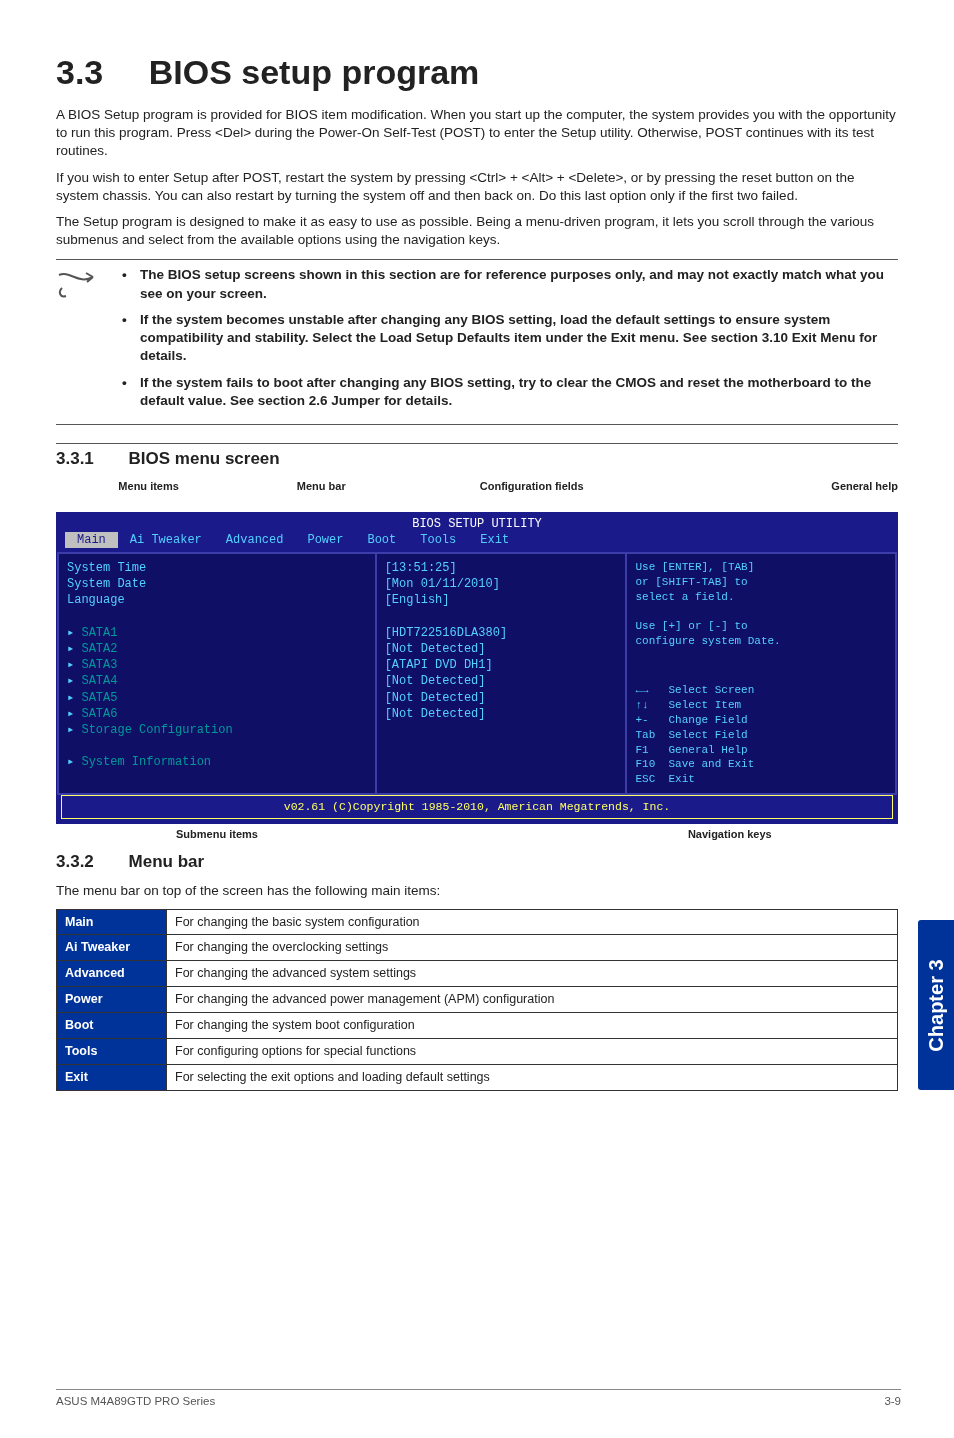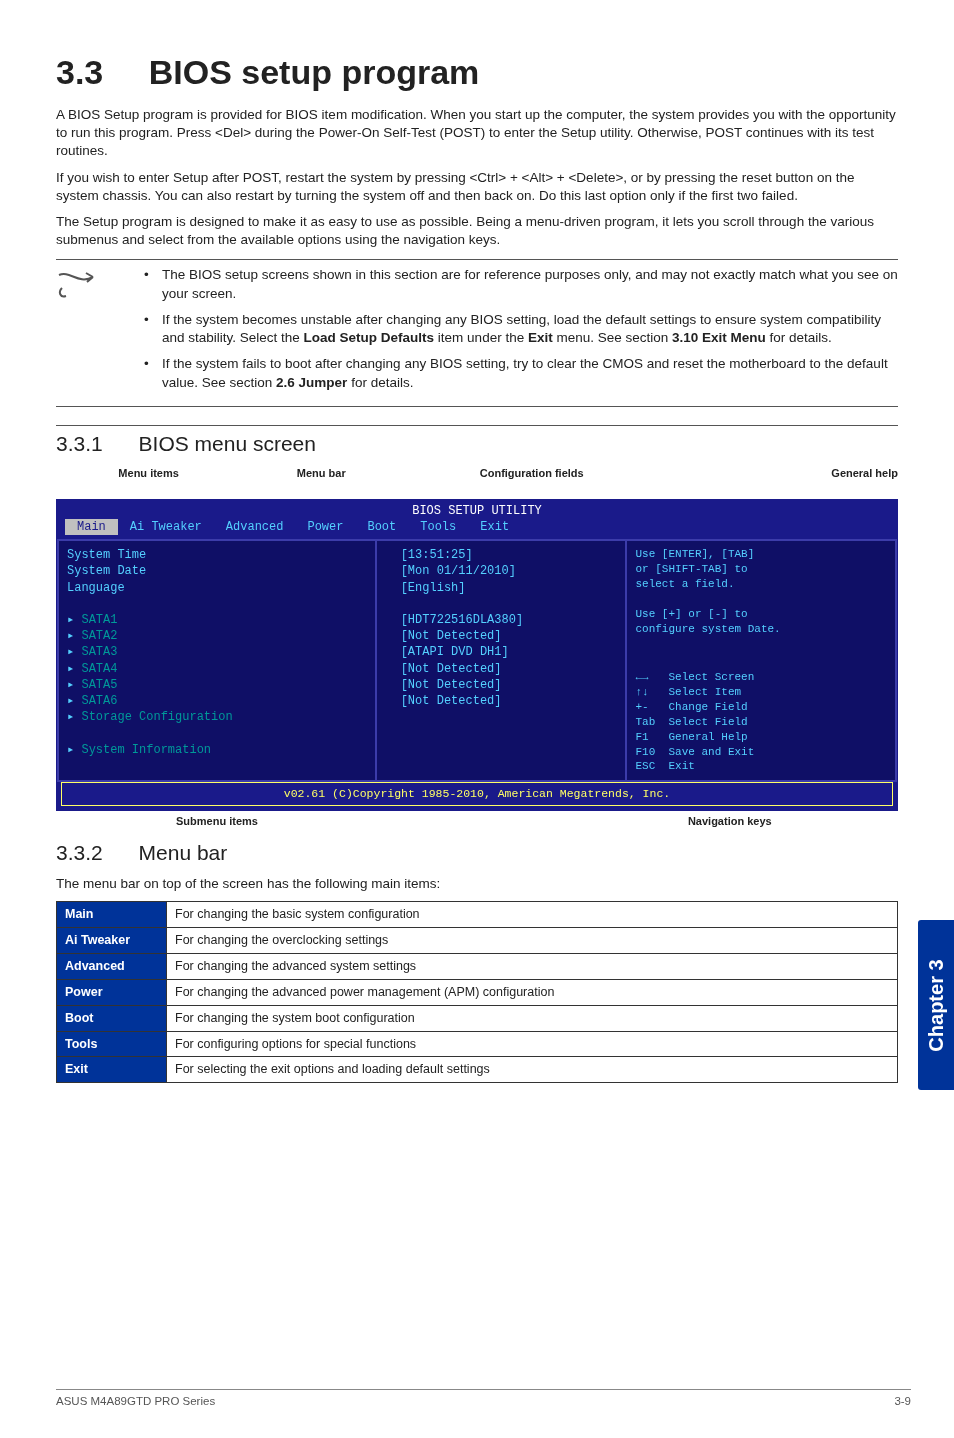--- a/index.html
+++ b/index.html
@@ -1,57 +1,57 @@
 <!DOCTYPE html>
 <html><head>
 <meta charset="utf-8">
 <style>
   * { margin: 0; padding: 0; box-sizing: border-box; }
   body { font-family: Arial, Helvetica, sans-serif; font-size: 13.5px; color: #222; background: #fff; width: 954px; margin: 0 auto; padding: 50px 56px 30px 56px; line-height: 1.35; position: relative; min-height: 1438px; }
   h1 { font-size: 34px; font-weight: bold; margin-bottom: 10px; }
   h1 .secnum { margin-right: 36px; }
   .bodytext { margin-bottom: 8px; }
-  .note-block { display: flex; gap: 40px; margin: 10px 0 18px 0; padding: 6px 0; border-top: 1px solid #555; border-bottom: 1px solid #555; }
+  .note-block { display: flex; gap: 18px; margin: 10px 0 18px 0; padding: 6px 0; border-top: 1px solid #555; border-bottom: 1px solid #555; font-weight: bold; }
   .note-icon { width: 44px; flex-shrink: 0; padding-top: 4px; }
   .note-icon svg { stroke: #555; fill: none; stroke-width: 2; }
   .note-list { list-style: none; }
   .note-list li { margin-bottom: 8px; position: relative; padding-left: 22px; }
   .note-list li::before { content: "•"; position: absolute; left: 4px; }
-  h2 { font-size: 21px; font-weight: normal; margin: 10px 0 8px 0; border-top: 1px solid #555; padding-top: 4px; }
+  h2 { font-size: 17px; font-weight: bold; margin: 10px 0 8px 0; border-top: 1px solid #555; padding-top: 4px; }
   h2 .subsecnum { margin-right: 30px; }
   h2.noborder { border-top: none; padding-top: 0; }
   .bios-outer { margin: 2px 0 4px 0; }
   .bios-labels-top { font-size: 11px; font-weight: bold; display: flex; margin-bottom: 18px; }
   .bios-labels-top span:nth-child(1){ width: 22%; text-align:center; }
   .bios-labels-top span:nth-child(2){ width: 19%; text-align:center; }
   .bios-labels-top span:nth-child(3){ width: 31%; text-align:center; }
   .bios-labels-top span:nth-child(4){ width: 28%; text-align:right; }
   .bios-screen { background: #1a1a8a; color: #c0c0c0; font-family: "Courier New", monospace; font-size: 12px; border: 1px solid #1a1a8a; position: relative; }
   .bios-title { text-align: center; color: #fff; padding: 3px 0 0 0; }
   .bios-menubar { display: flex; gap: 0; padding: 0 8px 4px 8px; }
   .bios-menubar span { padding: 0 12px; color: #54d0ff; }
   .bios-menubar span.sel { background: #c0c0c0; color: #1a1a8a; }
   .bios-body { display: flex; background: #0f0f66; border: 2px solid #3c3caa; margin: 0; }
   .bios-left { width: 38%; padding: 6px 8px; border-right: 2px solid #3c3caa; color: #009999; }
-  .bios-mid { width: 30%; padding: 6px 24px; color: #54d0ff; border-right: 2px solid #3c3caa; }
+  .bios-mid { width: 30%; padding: 6px 8px; color: #54d0ff; border-right: 2px solid #3c3caa; }
   .bios-right { width: 32%; padding: 6px 8px; color: #54d0ff; font-size: 11px; }
   .bios-left .sys { color: #54d0ff; }
   .bios-left .sata::before { content: "▸ "; color: #54d0ff; }
   .bios-help-keys { margin-top: 34px; }
   .bios-help-keys div { white-space: pre; }
   .bios-copy { color: #ffff66; text-align: center; padding: 3px 0; font-size: 11.5px; border: 1px solid #ffff66; margin: 0 4px 4px 4px; }
   .bios-labels-bottom { font-size: 11px; font-weight: bold; display: flex; margin-top: 3px; }
   .bios-labels-bottom span:nth-child(1){ margin-left: 120px; }
   .bios-labels-bottom span:nth-child(2){ margin-left: 430px; }
   .menubar-table { width: 100%; border-collapse: collapse; margin-top: 6px; }
   .menubar-table td { border: 1px solid #333; padding: 4px 8px; font-size: 12.5px; }
   .menubar-table td:first-child { background: #003399; color: #fff; font-weight: bold; width: 110px; }
   .side-tab { position: absolute; right: 0; top: 920px; background: #003399; color: #fff; width: 36px; height: 170px; display: flex; align-items: center; justify-content: center; border-radius: 3px 0 0 3px; }
   .side-tab span { transform: rotate(-90deg); font-size: 20px; font-weight: bold; white-space: nowrap; }
-  .footer { position: absolute; bottom: 28px; left: 56px; right: 43px; display: flex; justify-content: space-between; font-size: 11.5px; border-top: 1px solid #888; padding-top: 4px; color: #555; }
+  .footer { position: absolute; bottom: 28px; left: 56px; right: 53px; display: flex; justify-content: space-between; font-size: 11.5px; border-top: 1px solid #888; padding-top: 4px; color: #555; }
 </style>
 </head>
 <body>
 
 <h1>
   <span class="secnum">3.3</span>
   <span>BIOS setup program</span>
 </h1>
 
 <p class="bodytext">A BIOS Setup program is provided for BIOS item modification. When you start up the computer, the system provides you with the opportunity to run this program. Press &lt;Del&gt; during the Power-On Self-Test (POST) to enter the Setup utility. Otherwise, POST continues with its test routines.</p>

